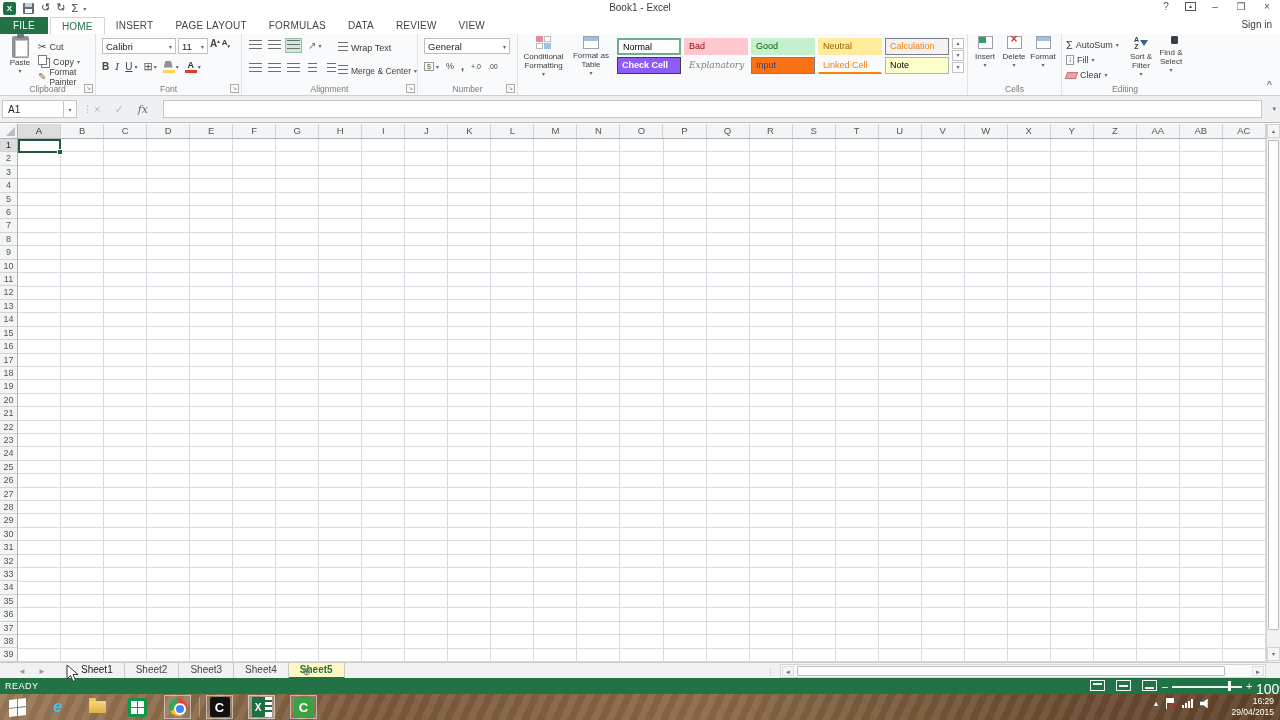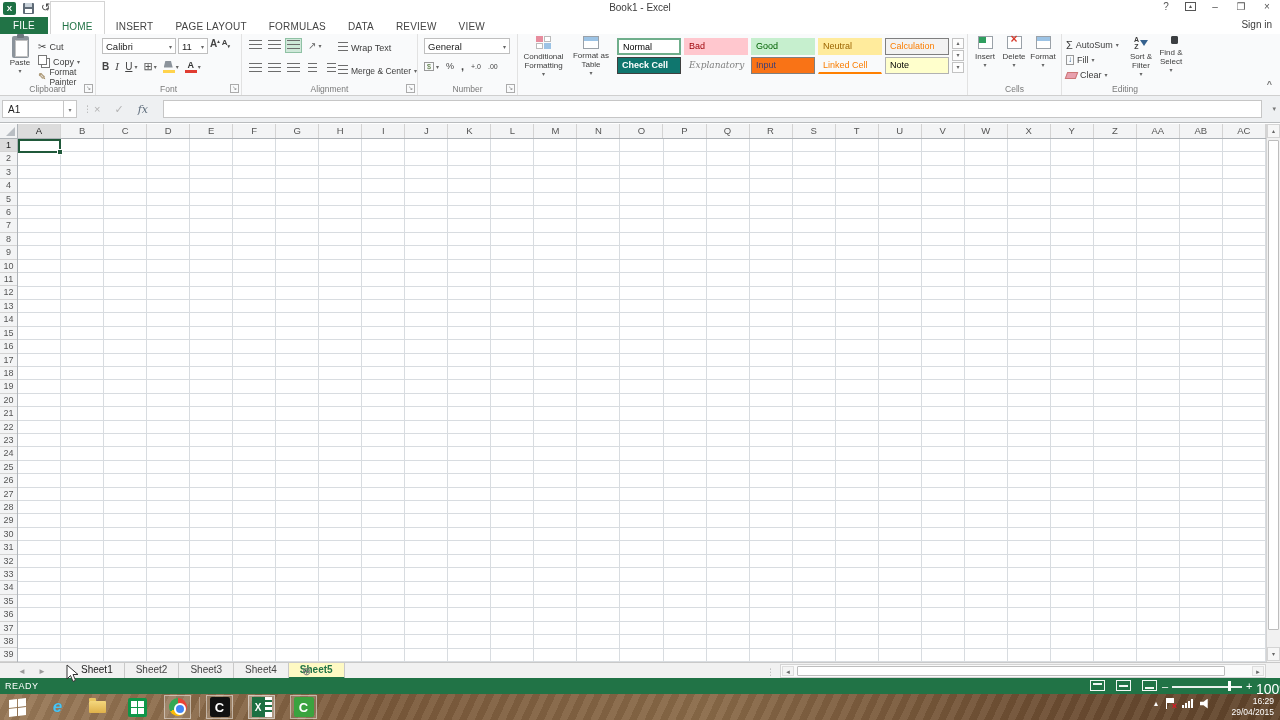--- a/index.html
+++ b/index.html
@@ -13,21 +13,21 @@
 .floppy:before{content:"";position:absolute;left:2px;top:0;width:7px;height:4px;background:#c9d2da}
 .floppy:after{content:"";position:absolute;left:2px;bottom:1px;width:7px;height:4px;background:#fff}
 .qbtn{font-size:11px;color:#3d3d3d;line-height:13px}
 .qdd{font-size:6px;color:#666;margin-left:-4px}
 #apptitle{position:absolute;left:0;top:2px;width:1280px;text-align:center;font-size:10px;color:#3c3c3c}
 #winctl{position:absolute;right:6px;top:1px;display:flex;gap:12px;align-items:center;color:#555;font-size:10px}
 .wbtn{width:14px;text-align:center}
 .ribbonopt{width:11px;height:9px;border:1px solid #555;font-size:6px;line-height:7px;text-align:center;color:#555}
 
 #tabrow{position:absolute;left:0;top:17px;width:1280px;height:17px;background:#fff;display:flex;align-items:flex-end}
-.rtab{height:17px;line-height:17px;padding:16px 11px;font-size:10px;color:#444;letter-spacing:.2px}
+.rtab{height:17px;line-height:17px;padding:0 11px;font-size:10px;color:#444;letter-spacing:.2px}
 .rtab.file{background:#217346;color:#fff;padding:0 13px;margin-right:2px}
 .rtab.active{background:#fff;color:#217346;border:1px solid #d4d4d4;border-bottom:none}
 #signin{position:absolute;right:8px;top:19px;font-size:10px;color:#3c3c3c}
 
 #ribbon{position:absolute;left:0;top:34px;width:1280px;height:62px;background:#f9fafb;border-bottom:1px solid #cfcfcf}
 .group{position:absolute;top:0;height:61px;border-right:1px solid #e2e2e2}
 .glabel{position:absolute;bottom:1px;left:0;width:100%;text-align:center;font-size:8.5px;color:#7a7a7a}
 .launcher{position:absolute;right:2px;bottom:2px;width:9px;height:9px;border:1px solid #ababab;color:#777;font-size:6px;line-height:7px;text-align:center}
 .bigbtn{position:absolute;top:2px;display:flex;flex-direction:column;align-items:center;font-size:8px;color:#3c3c3c;text-align:center;line-height:9px}
 .dd{font-size:6px;color:#666}
@@ -312,21 +312,21 @@
         <span class="dd">▾</span>
       </div>
       <div id="chips-r1" style="position:absolute;left:99px;top:4px;display:flex;gap:3px">
           <div class="chip" style="background: rgb(255, 255, 255); color: rgb(0, 0, 0); border: 2px solid rgb(111, 174, 139);">Normal</div>
           <div class="chip" style="background: rgb(255, 199, 206); color: rgb(156, 0, 6);">Bad</div>
           <div class="chip" style="background: rgb(198, 239, 206); color: rgb(0, 97, 0);">Good</div>
           <div class="chip" style="background: rgb(255, 235, 156); color: rgb(156, 101, 0);">Neutral</div>
           <div class="chip" style="background: rgb(242, 242, 242); color: rgb(250, 125, 0); border: 1px solid rgb(127, 127, 127);">Calculation</div>
         </div>
       <div id="chips-r2" style="position:absolute;left:99px;top:23px;display:flex;gap:3px">
-          <div class="chip" style="background: #0f766e; color: rgb(255, 255, 255); border: 1px solid rgb(63, 63, 63); font-weight: bold;">Check Cell</div>
+          <div class="chip" style="background: #8b5cf6; color: rgb(255, 255, 255); border: 1px solid rgb(63, 63, 63); font-weight: bold;">Check Cell</div>
           <div class="chip" style="background: transparent; color: rgb(127, 127, 127); font-style: italic; font-family: &quot;DejaVu Serif&quot;, serif;">Explanatory ...</div>
           <div class="chip" style="background: #f97316; color: rgb(63, 63, 118); border: 1px solid rgb(127, 127, 127);">Input</div>
           <div class="chip" style="background: transparent; color: rgb(250, 125, 0); border-bottom: 2px solid rgb(255, 128, 1);">Linked Cell</div>
           <div class="chip" style="background: rgb(255, 255, 204); color: rgb(0, 0, 0); border: 1px solid rgb(178, 178, 178);">Note</div>
         </div>
       <div style="position:absolute;right:3px;top:4px;display:flex;flex-direction:column;gap:1px">
         <span class="galbtn">▴</span>
         <span class="galbtn">▾</span>
         <span class="galbtn">▾</span>
       </div>

